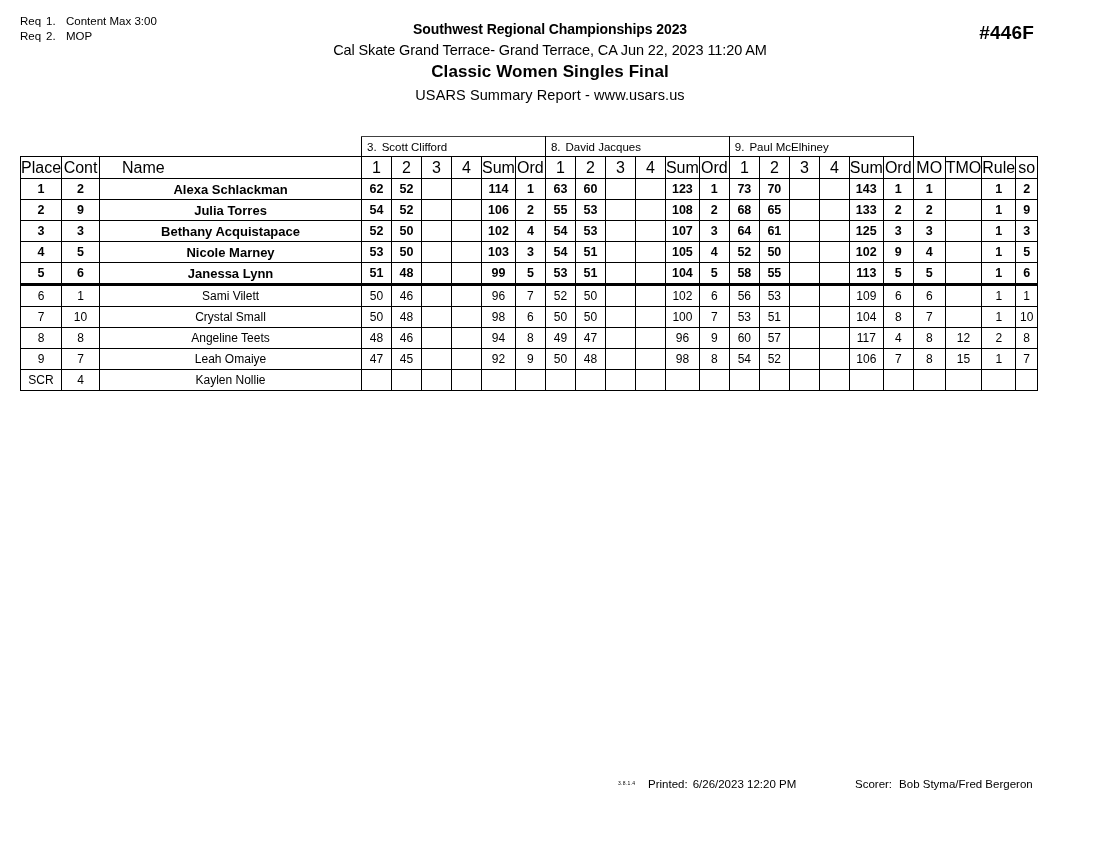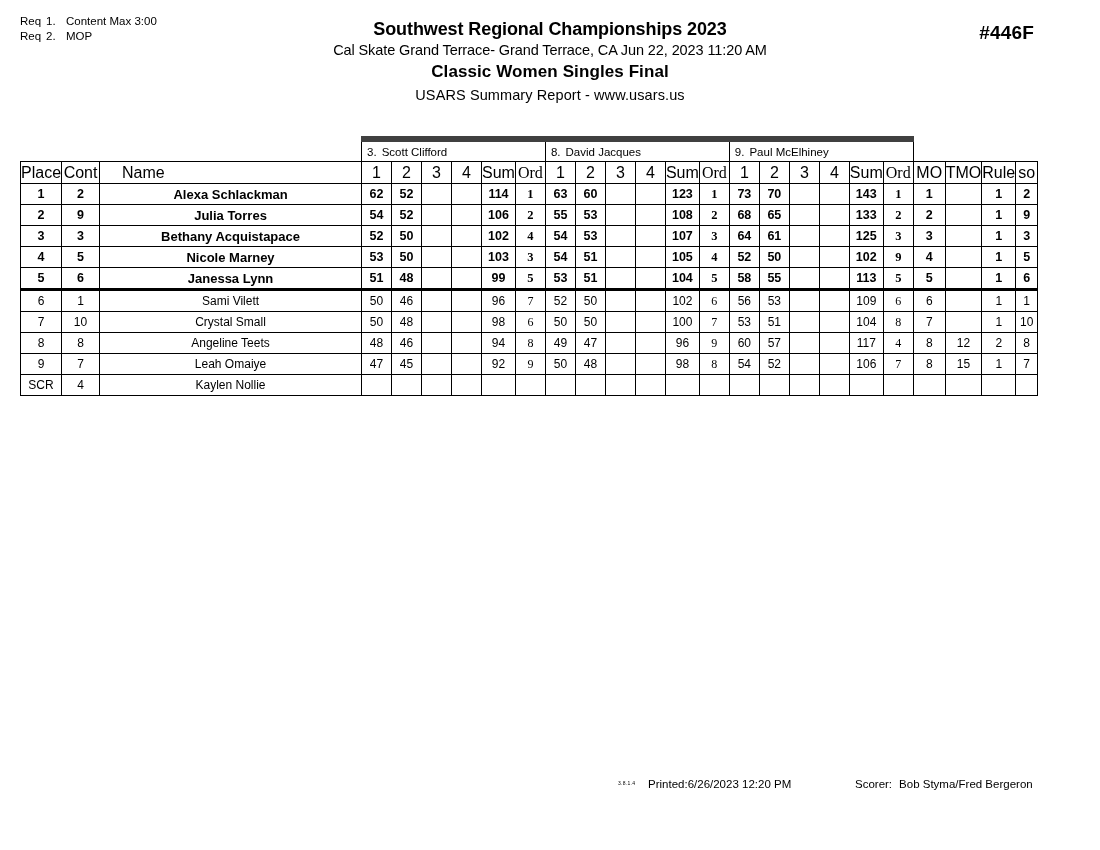--- a/index.html
+++ b/index.html
@@ -42,21 +42,21 @@
 
   
   #header {
     position: absolute;
     left: 0;
     top: 18px;
     width: 1100px;
     text-align: center;
   }
   #header .h-title {
-    font-size: 18px;
+    font-size: 14px;
     font-weight: bold;
     line-height: 22px;
     letter-spacing: -0.1px;
   }
   #header .h-venue {
     font-size: 14.5px;
     line-height: 20px;
     letter-spacing: -0.1px;
   }
   #header .h-event {
@@ -95,21 +95,21 @@
 
   
   tr.judge-band td {
     height: 19px;
     border: none;
   }
   tr.judge-band td.jb-empty {
     border: none;
   }
   tr.judge-band td.jb-name {
-    border-top: 6px solid #404040;
+    border-top: 1px solid #404040;
     border-left: 1px solid #000;
     border-right: 1px solid #000;
     border-bottom: none;
     text-align: left;
     padding-left: 5px;
     font-size: 11.5px;
   }
   tr.judge-band td.jb-name .jb-num { margin-right: 5px; }
 
   
@@ -130,21 +130,21 @@
   
   tr.data.medal td { font-weight: bold; font-size: 12.5px; }
   tr.data.medal td.c-name { font-size: 13px; }
 
   
   td.c-ord { font-weight: bold; }
   tr.data.medal td.c-ord { font-weight: bold; }
 
   
   td.thick-left  { border-left: 3px solid #000; }
-  td.thick-right { border-right: 3px solid #000; font-family: Liberation Serif, serif; }
+  td.thick-right { border-right: 3px solid #000; }
 
   
   tr.cutline td { border-bottom: 3px solid #000; }
 
   
   tr.col-head td.frame-left,
   tr.data td.frame-left { border-left: 1px solid #000; }
 
   
   #footer {
@@ -161,21 +161,21 @@
     font-size: 5px;
     letter-spacing: 0.3px;
     color: #000;
   }
   #footer .f-printed {
     position: absolute;
     left: 648px;
     top: 0px;
     white-space: nowrap;
   }
-  #footer .f-printed .f-label { }
+  #footer .f-printed .f-label { margin-right: 5px; }
   #footer .f-scorer {
     position: absolute;
     left: 855px;
     top: 0px;
     white-space: nowrap;
   }
   #footer .f-scorer .f-label { margin-right: 7px; }
 </style>
 </head>
 <body>

